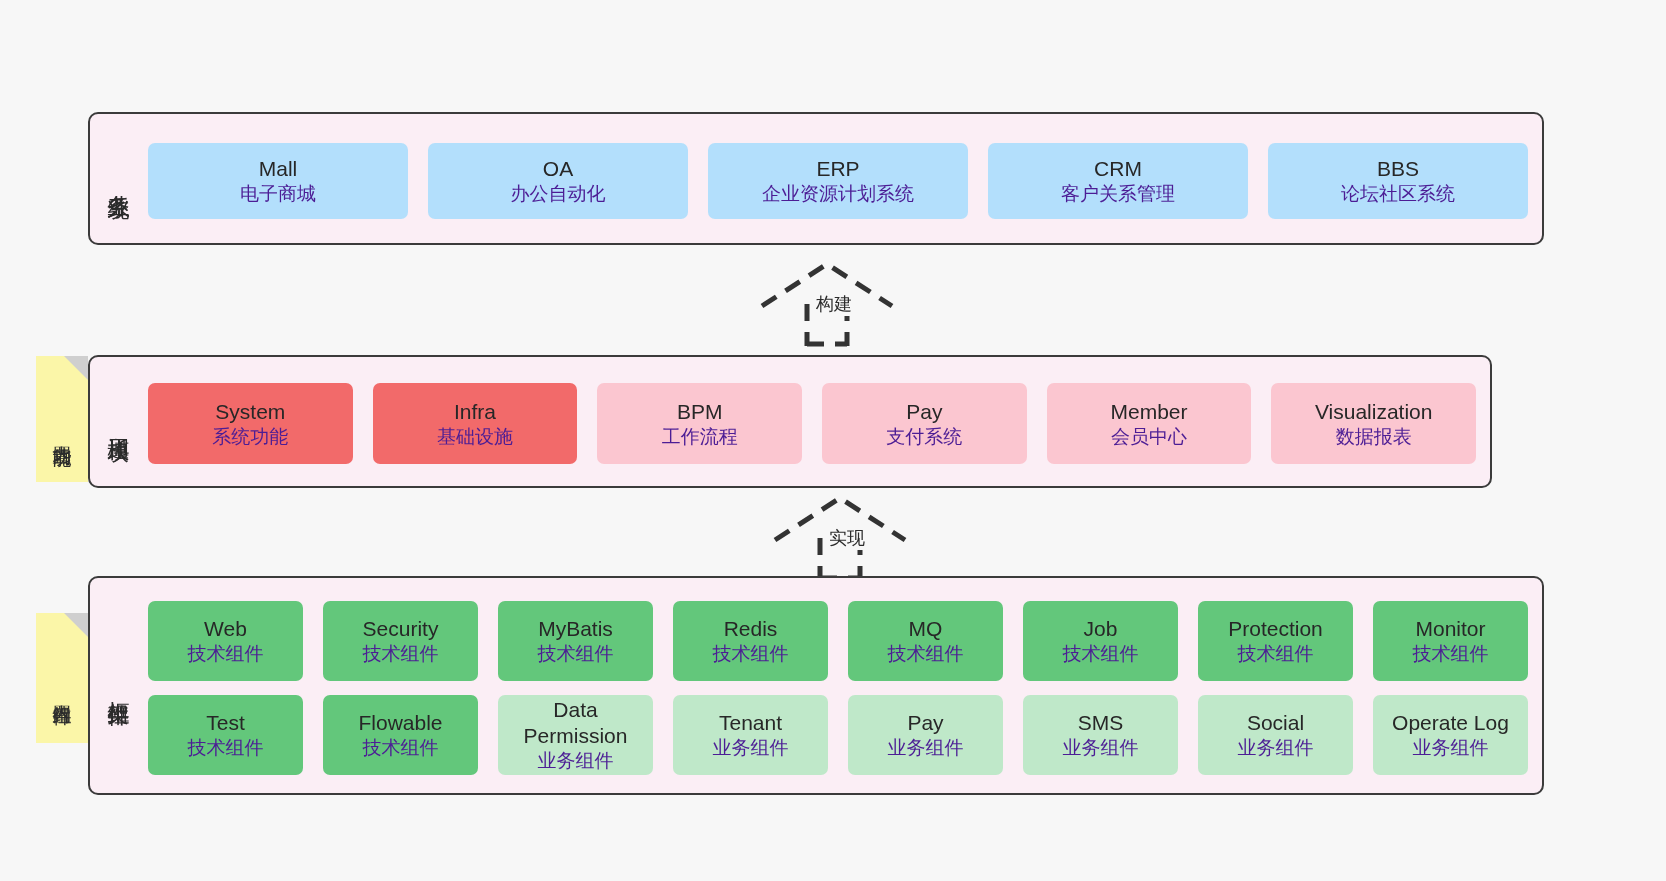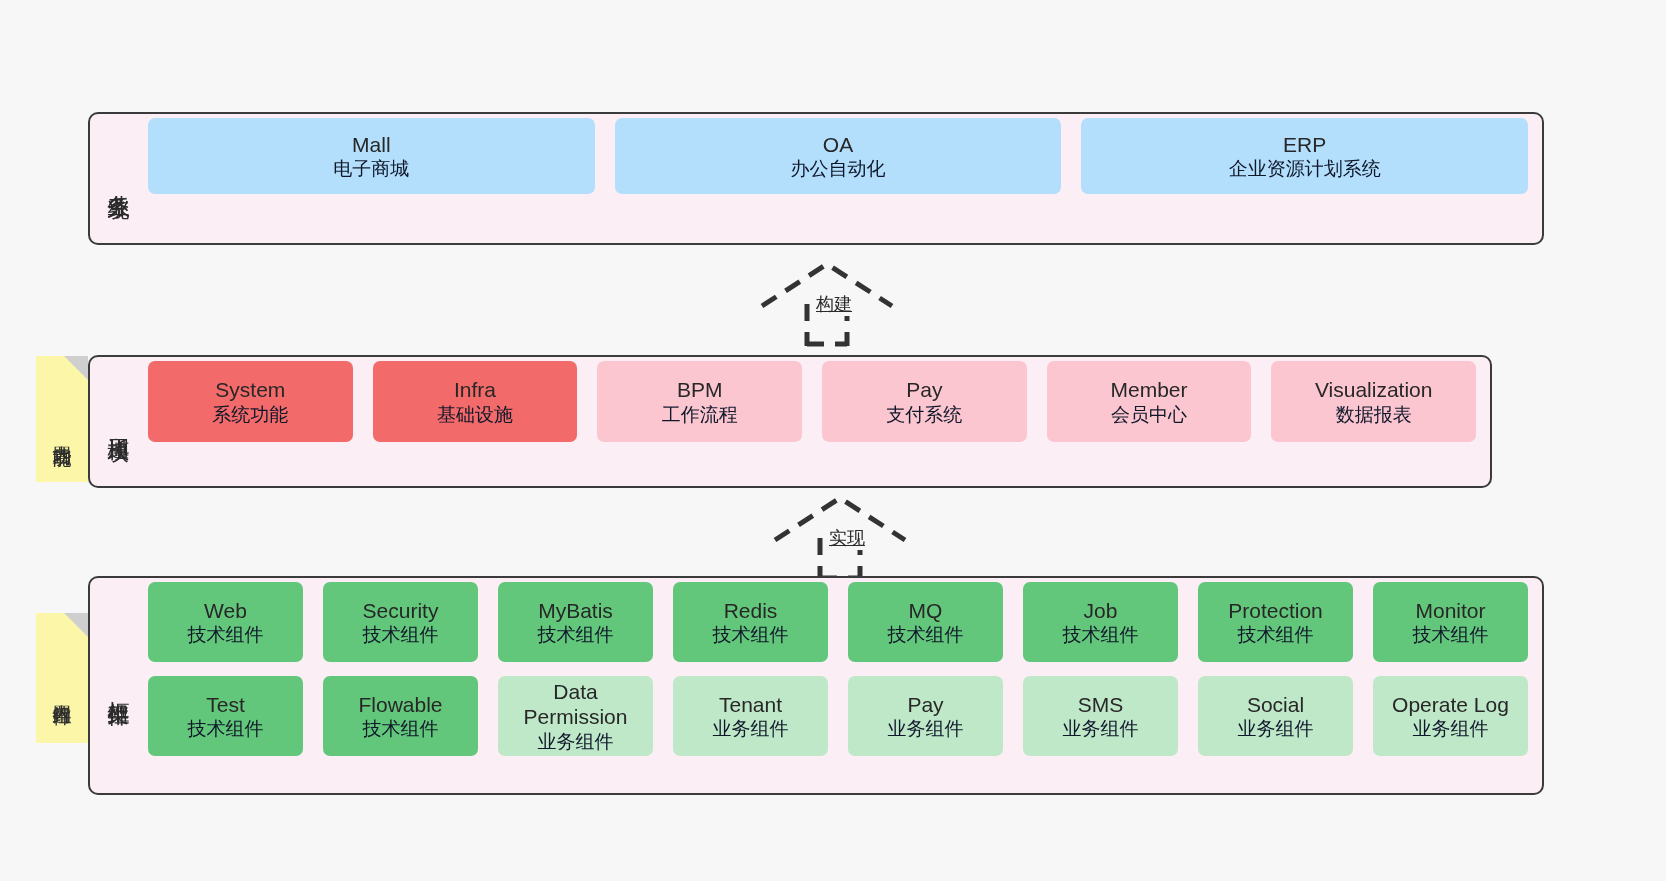--- a/index.html
+++ b/index.html
@@ -45,20 +45,21 @@
     letter-spacing: 1px;
     writing-mode: vertical-rl;
     text-orientation: upright;
     color: #2b2b2b;
     white-space: nowrap;
   }
   .layer-body {
     flex: 1 1 auto;
     display: flex;
     flex-direction: column;
+    justify-content: center;
     padding: 4px 14px 0 0;
   }
   .row {
     display: flex;
     align-items: stretch;
     gap: 20px;
   }
 
   
   .card {
@@ -73,21 +74,21 @@
     padding: 6px 4px;
   }
   .card .l1 {
     font-size: 21px;
     line-height: 1.22;
     color: #272727;
   }
   .card .l2 {
     font-size: 19px;
     line-height: 1.22;
-    color: #0f172a;
+    color: #4c1d95;
   }
   .c-blue   { background: #b3dffc; }
   .c-red    { background: #f26a6a; }
   .c-pink   { background: #fbc6d0; }
   .c-green  { background: #63c77b; }
   .c-lgreen { background: #bfe8c9; }
 
   
   #layer-business {
     left: 88px;
@@ -161,21 +162,20 @@
     position: absolute;
   }
   .arrow svg { display: block; }
   .arrow-label {
     position: absolute;
     font-size: 18px;
     color: #2b2b2b;
     background: #f7f7f7;
     padding: 0 2px;
     white-space: nowrap;
-    text-decoration: underline;
   }
   #arrow-build  { left: 752px; top: 256px; }
   #arrow-build .arrow-label  { left: 62px; top: 36px; }
   #arrow-impl   { left: 765px; top: 490px; text-align: right; }
   #arrow-impl .arrow-label   { left: 62px; top: 36px; }
 </style>
 </head>
 <body>
 
 <div id="canvas">
@@ -193,22 +193,30 @@
         <div class="card c-blue">
           <div class="l1">OA</div>
           <div class="l2">办公自动化</div>
         </div>
 
         <div class="card c-blue">
           <div class="l1">ERP</div>
           <div class="l2">企业资源计划系统</div>
         </div>
 
-
-
+        <div class="card c-blue">
+          <div class="l1">CRM</div>
+          <div class="l2">客户关系管理</div>
+        </div>
+
+
+        <div class="card c-blue">
+          <div class="l1">BBS</div>
+          <div class="l2">论坛社区系统</div>
+        </div>
 
       </div>
     </div>
   </div>
 
   <div class="arrow" id="arrow-build">
     <svg width="150" height="92" viewBox="0 0 150 92">
       <path d="M 10 50 L 75 8 L 140 50" fill="none" stroke="#333" stroke-width="5" stroke-dasharray="17 11" stroke-linecap="butt"></path>
       <path d="M 55 48 L 55 90" fill="none" stroke="#333" stroke-width="5" stroke-dasharray="17 11"></path>
       <path d="M 95 48 L 95 90" fill="none" stroke="#333" stroke-width="5" stroke-dasharray="17 11"></path>

